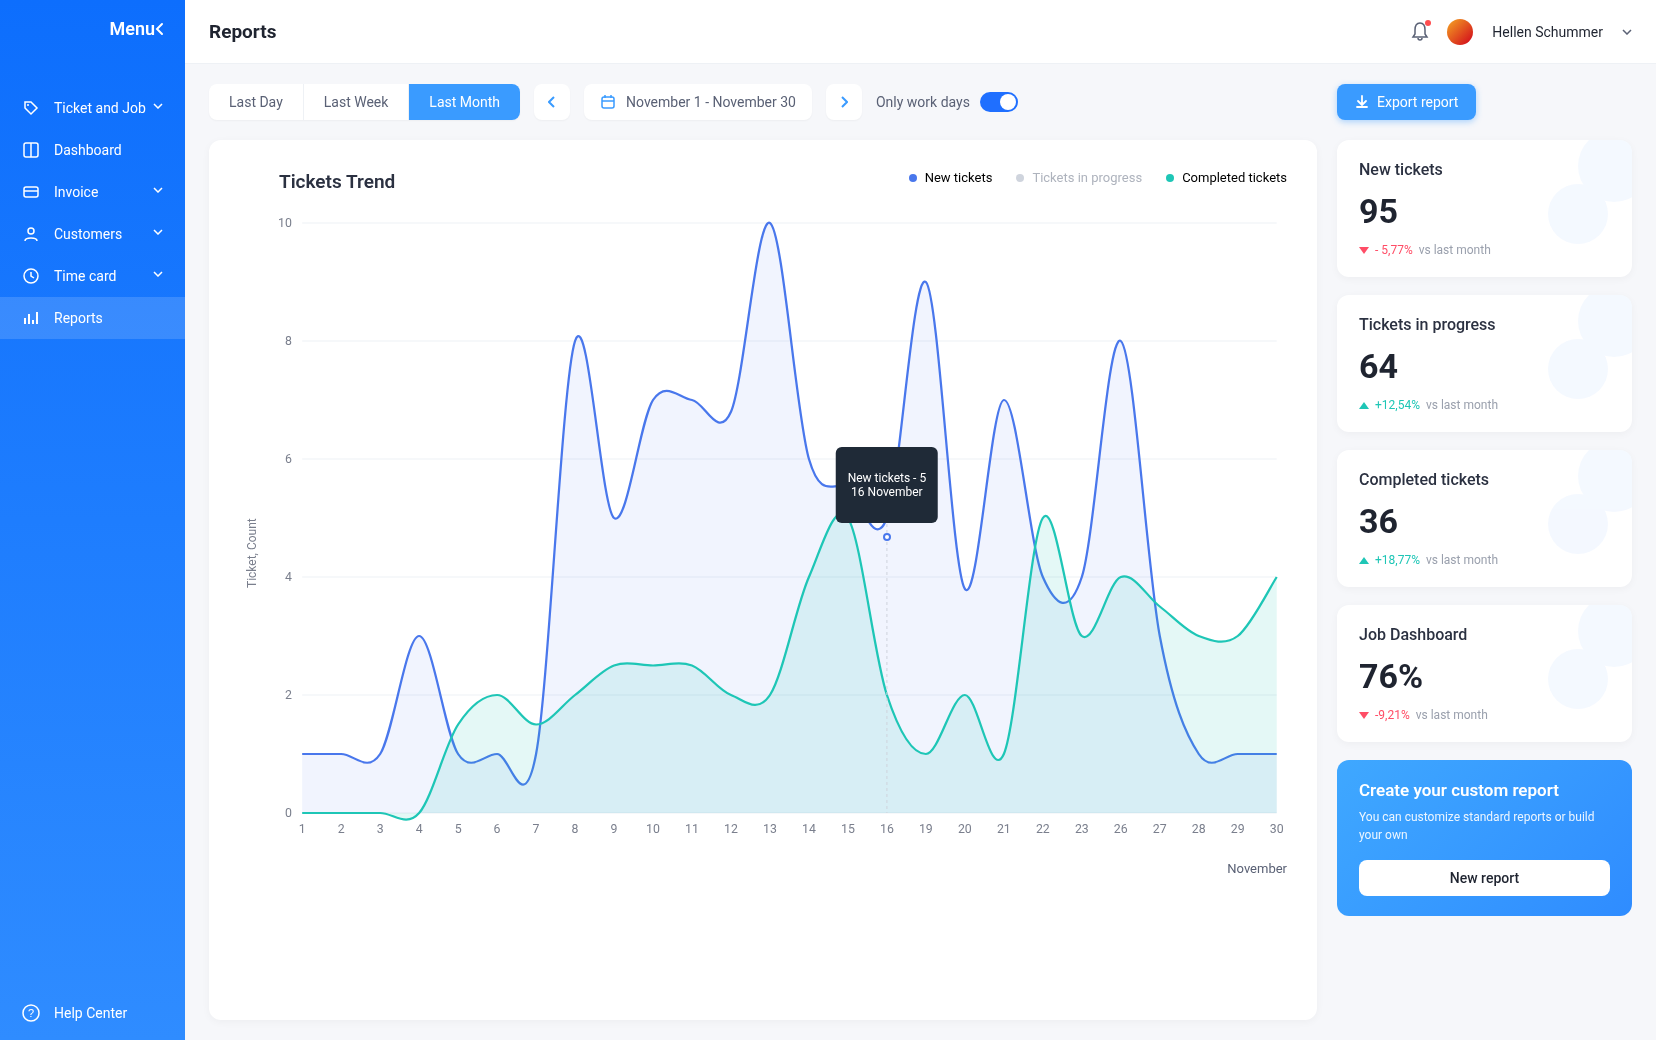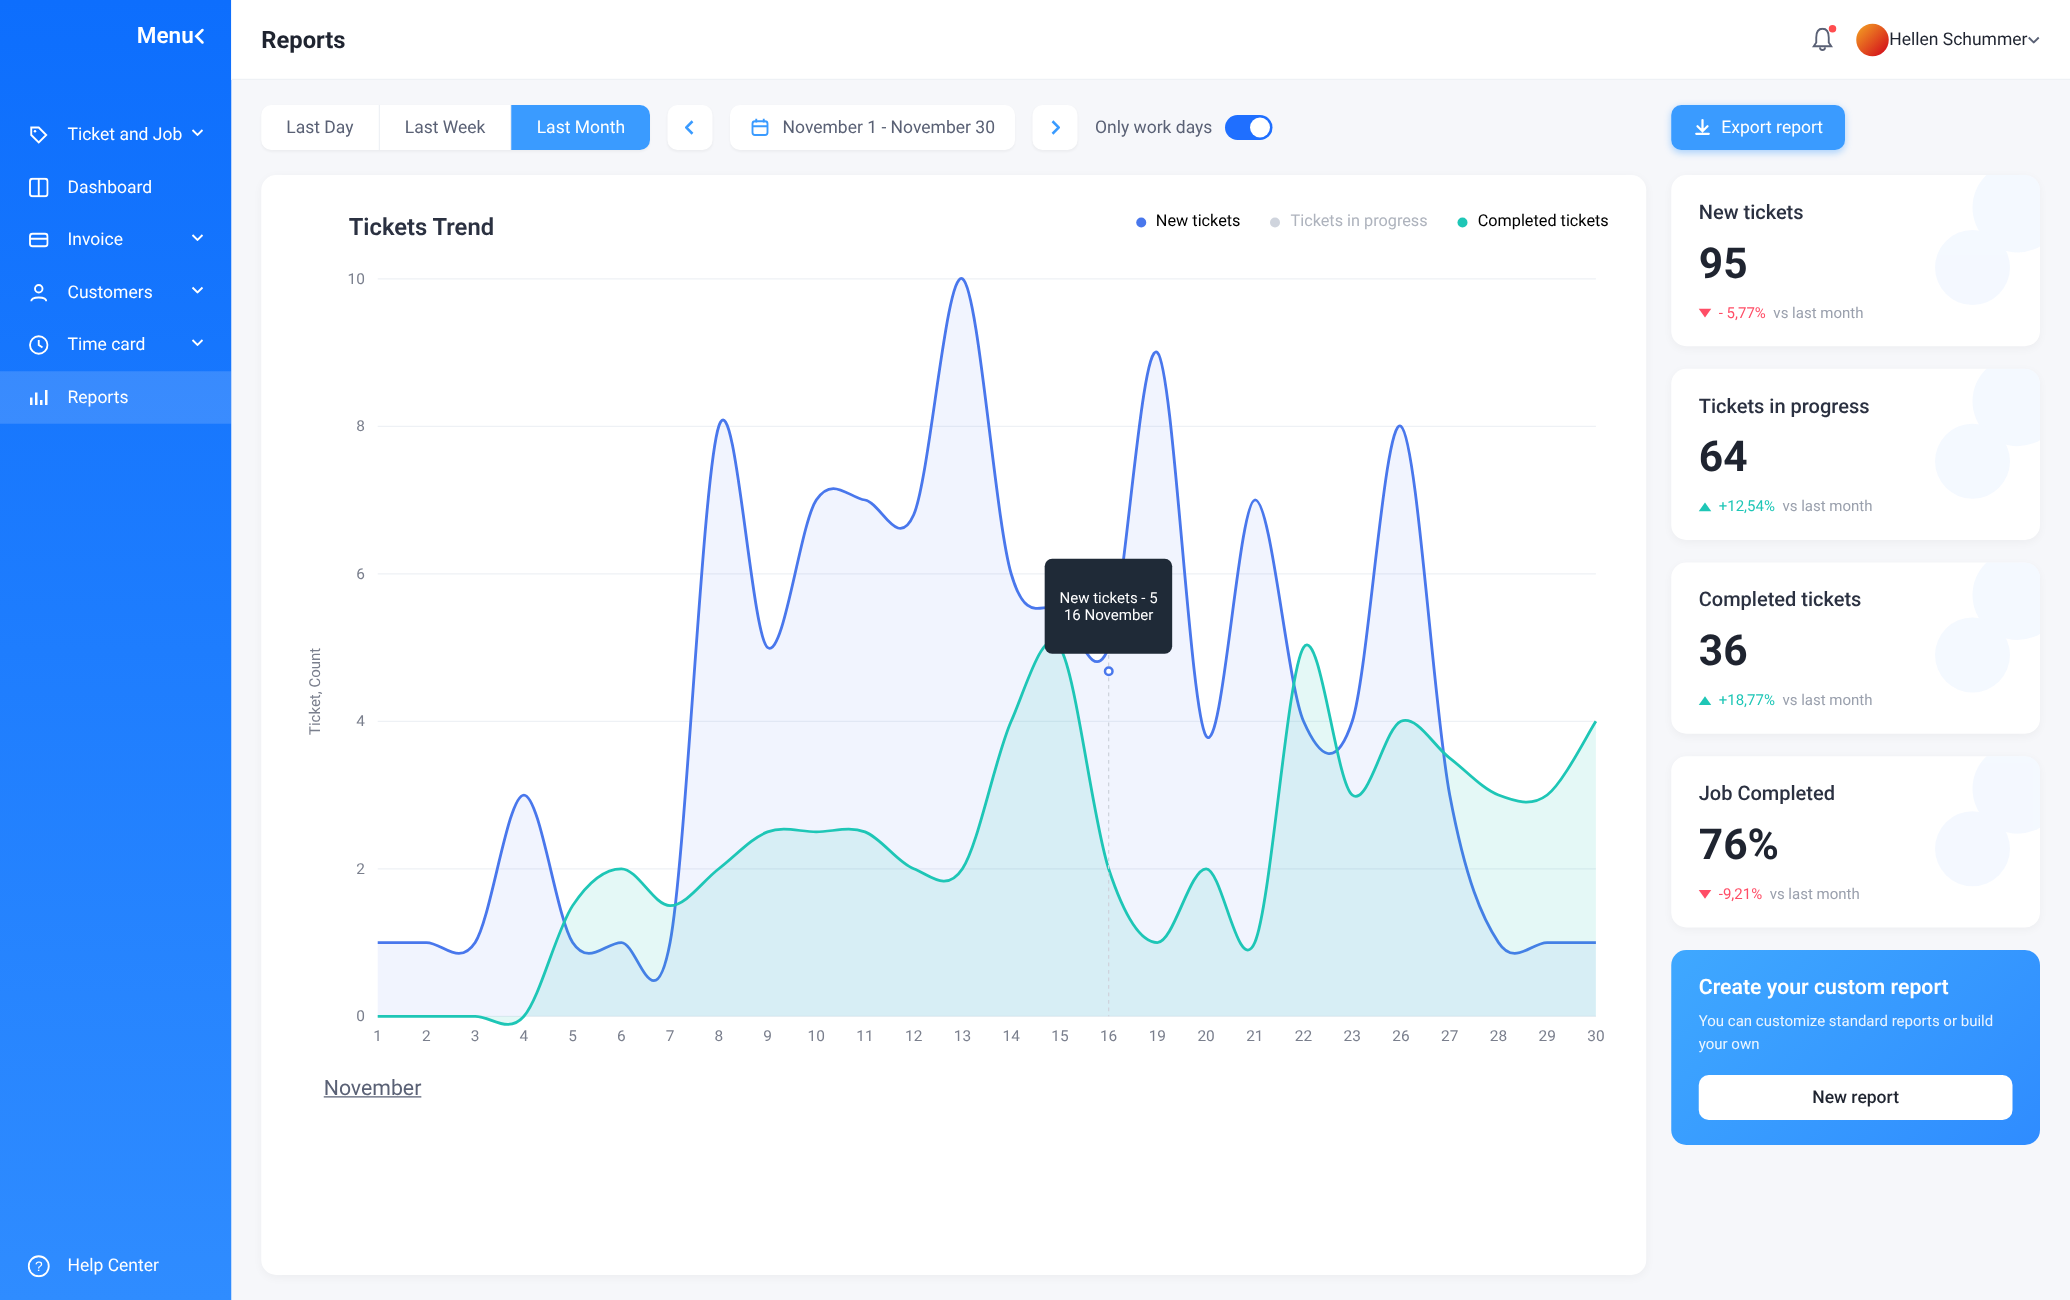--- a/index.html
+++ b/index.html
@@ -13,21 +13,21 @@
 .sidebar-item .chev { margin-left: auto; width: 10px; height: 10px; }
 .sidebar-footer { padding: 18px 22px; display: flex; align-items: center; font-size: 14px; }
 .sidebar-footer .icon { width: 18px; height: 18px; margin-right: 14px; }
 
 .main { flex: 1; display: flex; flex-direction: column; }
 .topbar { height: 64px; background: #fff; display: flex; align-items: center; padding: 0 24px; border-bottom: 1px solid #eef1f5; }
 .topbar .title { font-size: 19px; font-weight: 700; color: #1f2430; }
 .topbar-right { margin-left: auto; display: flex; align-items: center; gap: 18px; }
 .bell-wrap { position: relative; }
 .bell-dot { width: 6px; height: 6px; background: #ff4d4f; border-radius: 50%; position: absolute; top: -2px; right: -2px; }
-.user { display: flex; align-items: center; gap: 0; cursor: pointer; }
+.user { display: flex; align-items: center; gap: 19px; cursor: pointer; }
 .avatar { width: 26px; height: 26px; border-radius: 50%; background: linear-gradient(135deg,#f5a623,#d0021b); }
 .username { font-size: 14px; color: #1f2430; }
 
 .content { padding: 20px 24px; display: flex; gap: 20px; flex: 1; }
 .left-col { flex: 1; display: flex; flex-direction: column; }
 .filters { display: flex; align-items: center; gap: 14px; margin-bottom: 20px; }
 .seg { display: flex; background: #fff; border-radius: 8px; overflow: hidden; box-shadow: 0 1px 2px rgba(0,0,0,0.04); }
 .seg-item { padding: 10px 20px; font-size: 14px; color: #5a6175; cursor: pointer; border-right: 1px solid #eef1f5; }
 .seg-item:last-child { border-right: none; }
 .seg-item.active { background: #3a9bff; color: #fff; }
@@ -43,21 +43,21 @@
 .chart-title { font-size: 19px; font-weight: 600; color: #2b3141; margin-left: 40px; }
 .legend { display: flex; gap: 24px; font-size: 13px; }
 .legend-item { display: flex; align-items: center; gap: 8px; }
 .legend-item.muted { color: #aeb3bd; }
 .legend-dot { width: 8px; height: 8px; border-radius: 50%; }
 
 .chart-area { position: relative; height: 680px; display: flex; }
 .yaxis-title { writing-mode: vertical-rl; transform: rotate(180deg); font-size: 12px; color: #7a7f8d; text-align: center; padding-right: 6px; }
 .plot-wrap { flex: 1; position: relative; }
 .plot-svg { width: 100%; height: 640px; }
-.xaxis-title { text-align: left; font-size: 17px; color: #5a6175; margin-top: 8px; text-decoration: underline; }
+.xaxis-title { text-align: right; font-size: 13px; color: #5a6175; margin-top: 8px; }
 .tooltip { position: absolute; background: #1f2a37; color: #fff; font-size: 12px; padding: 24px 12px; border-radius: 6px; text-align: center; transform: translate(-50%,-100%); white-space: nowrap; }
 .tooltip-dot { width: 8px; height: 8px; border: 2px solid #4977ec; background: #fff; border-radius: 50%; position: absolute; transform: translate(-50%,-50%); }
 
 .right-col { width: 295px; display: flex; flex-direction: column; gap: 18px; }
 .filters-export-row { display: flex; margin-bottom: 2px; }
 .stat-card { background: #fff; border-radius: 12px; padding: 20px 22px; box-shadow: 0 2px 8px rgba(0,0,0,0.04); position: relative; overflow: hidden; }
 .stat-label { font-size: 16px; color: #2b3141; font-weight: 500; margin-bottom: 12px; }
 .stat-value { font-size: 34px; font-weight: 700; color: #1f2430; margin-bottom: 12px; }
 .stat-change { font-size: 12px; display: flex; align-items: center; gap: 6px; }
 .stat-change .tri { width: 0; height: 0; border-left: 5px solid transparent; border-right: 5px solid transparent; }
@@ -358,21 +358,21 @@
       <span class="tri"></span>
       <span class="pct">+18,77%</span>
       <span class="vs">vs last month</span>
     </div>
           </div> 
           <div class="stat-card">
     <svg class="stat-bg" viewBox="0 0 100 100">
               <circle cx="60" cy="30" r="30" fill="#e4efff"></circle>
               <circle cx="30" cy="70" r="25" fill="#e4efff"></circle>
             </svg>
-    <div class="stat-label">Job Completed</div>
+    <div class="stat-label">Job Dashboard</div>
     <div class="stat-value">76%</div>
     <div class="stat-change down">
       <span class="tri"></span>
       <span class="pct">-9,21%</span>
       <span class="vs">vs last month</span>
     </div>
           </div> 
         </div>
       <div class="custom-card">
         <div class="ct">Create your custom report</div>

